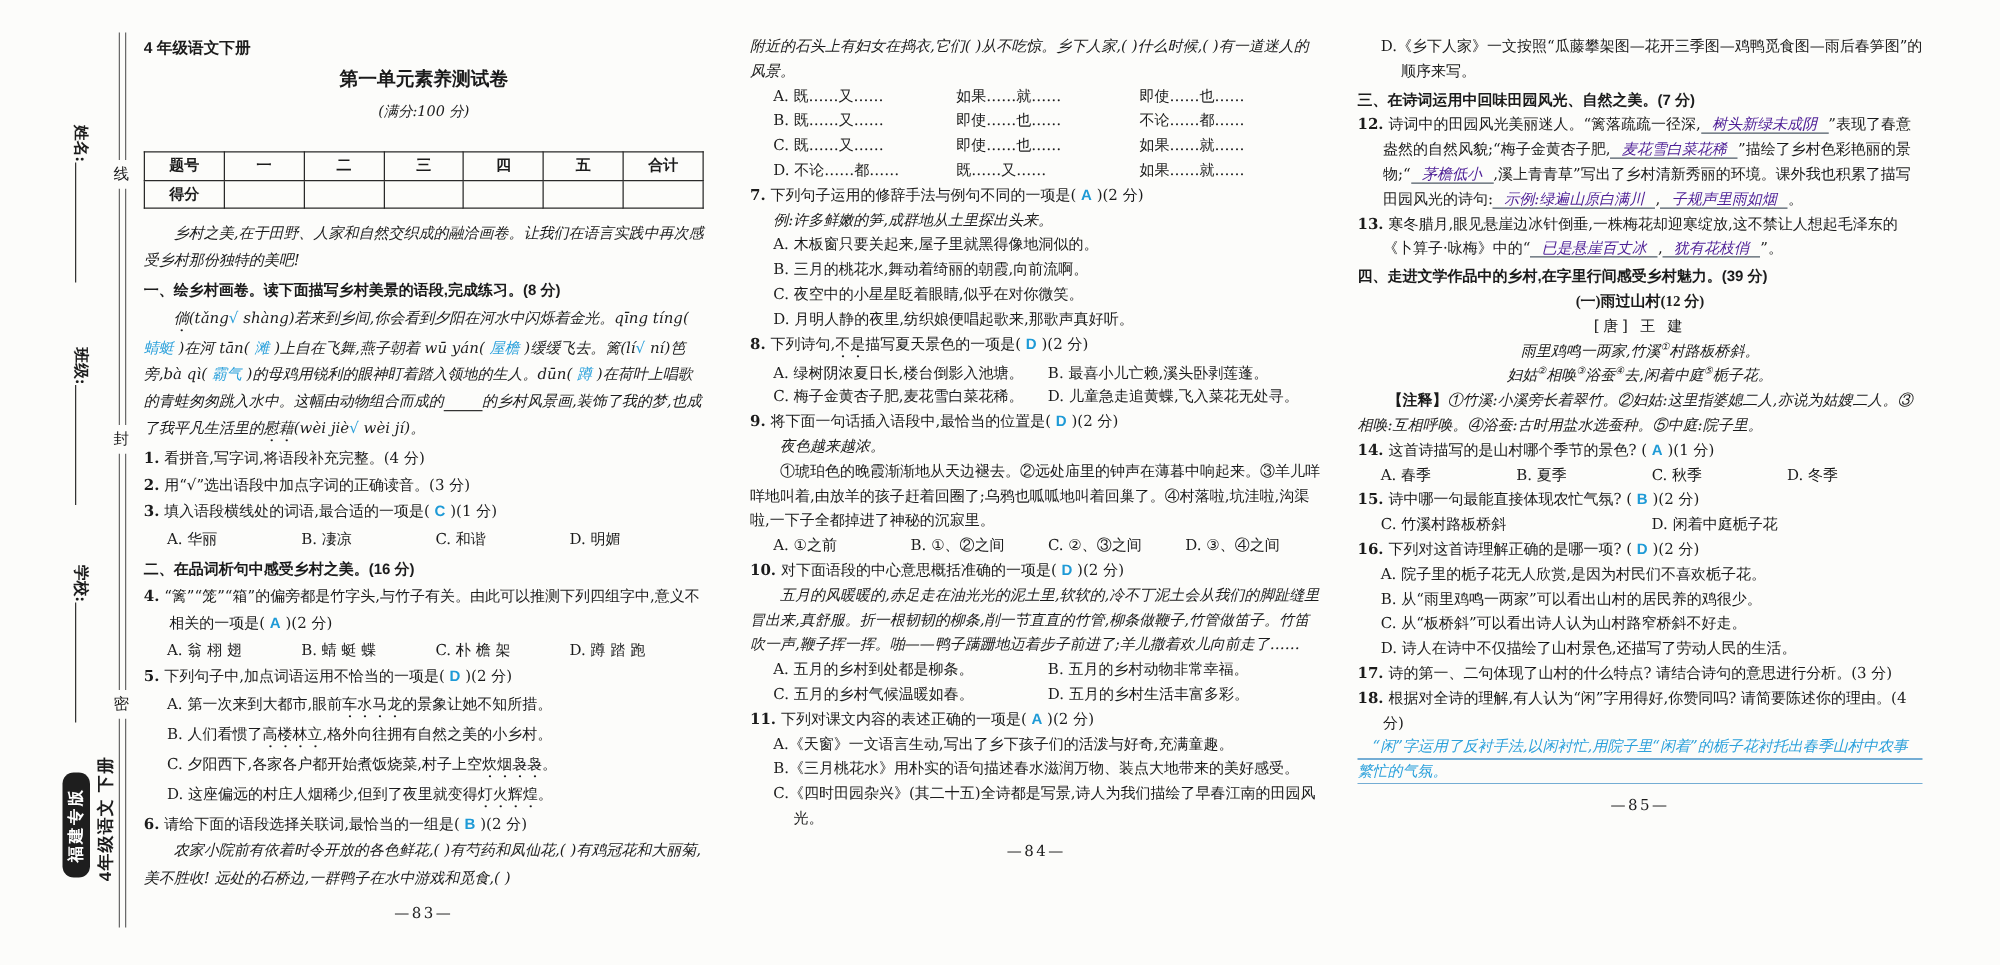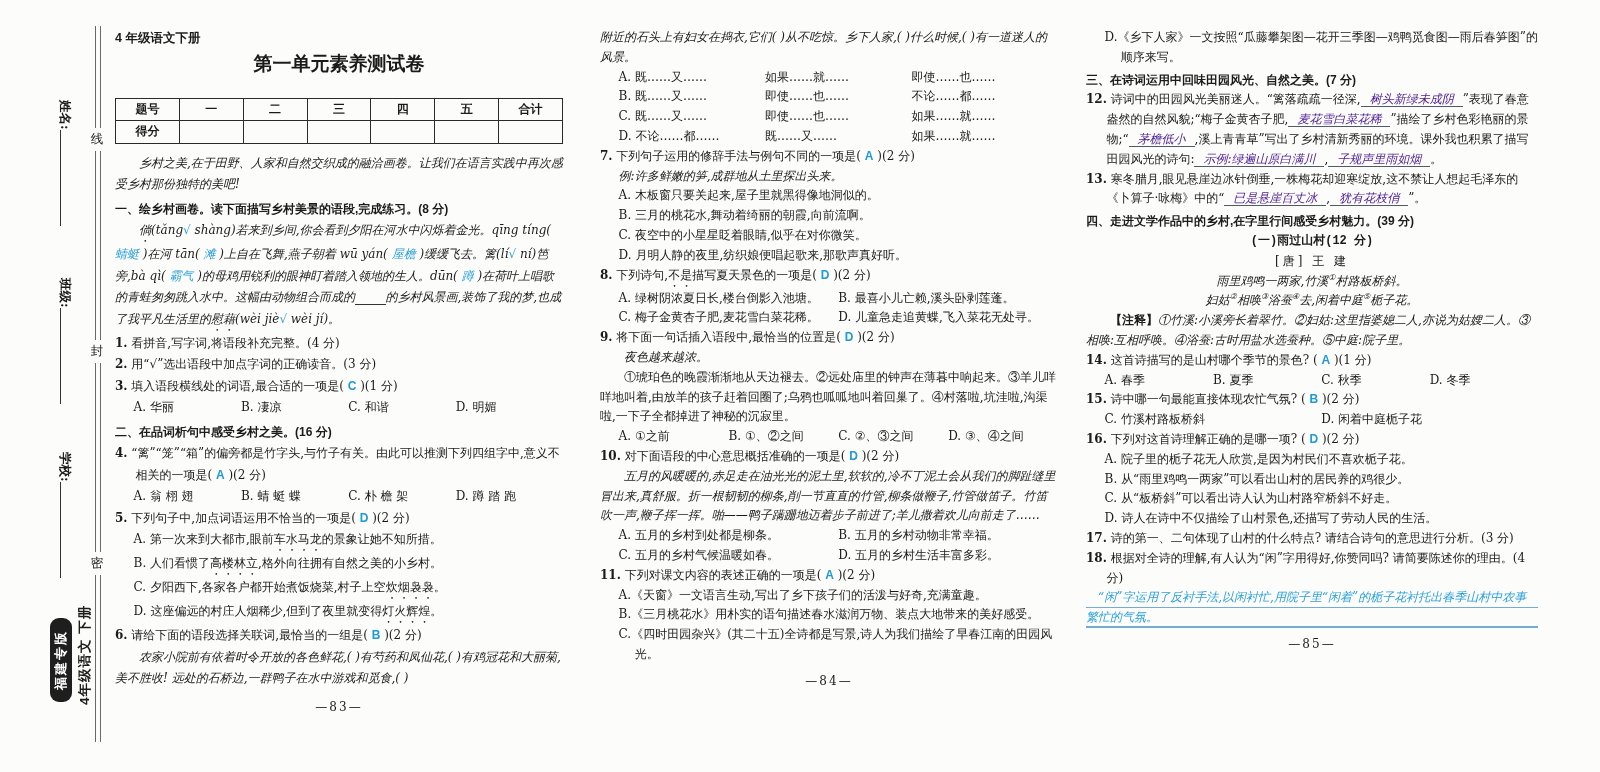--- a/index.html
+++ b/index.html
@@ -4,32 +4,32 @@
 <style>
   html,body{margin:0;padding:0;background:#e8e8e6;}
   #paper{position:relative;width:1600px;height:772px;background:#fcfcfa;overflow:hidden;
          font-family:"DejaVu Serif","Liberation Serif",serif;color:#1b1b1b;}
   .col{position:absolute;top:28px;font-size:12px;}
   #col1{left:115px;width:448px;line-height:21.5px;}
   #col2{left:600px;width:458px;line-height:19.8px;}
   #col3{left:1086px;width:452px;line-height:19.8px;}
 
   .hdr{font-weight:bold;font-family:"Liberation Sans",sans-serif;font-size:12.5px;}
-  .title{text-align:center;font-weight:bold;font-family:"Liberation Sans",sans-serif;font-size:19px;line-height:26px;margin:1px 0 2px;}
+  .title{text-align:center;font-weight:bold;font-family:"Liberation Sans",sans-serif;font-size:15px;line-height:26px;margin:1px 0 2px;}
   .sub{text-align:center;font-style:italic;font-size:11.5px;}
   table.score{width:100%;border-collapse:collapse;margin:21px 0 9px;table-layout:fixed;border-radius:13px;}
   table.score td{border:1.2px solid #2a2a2a;height:21px;text-align:center;font-size:12px;font-weight:bold;padding:0;}
   .intro,.pass,.cont,.poem,.optk,.note{font-style:italic;}
   .intro,.pass,.para,.note{text-indent:2em;}
   .sec{font-weight:bold;font-family:"Liberation Sans",sans-serif;margin-top:3px;}
   .q{padding-left:1.7em;text-indent:-1.7em;}
   .opt,.optk{padding-left:2.9em;text-indent:-1.35em;}
   .optrow{display:flex;padding-left:1.55em;}
   .optrow>span{flex:1;}
-  .centerb{text-align:center;font-weight:bold;font-family:Liberation Mono, monospace;}
+  .centerb{text-align:center;font-weight:bold;font-family:Liberation Serif, serif;}
   .author{text-align:center;letter-spacing:3px;}
   .poem{text-align:center;}
   .note{font-size:12px;}
   .ans{color:#2ba0db;font-style:italic;text-indent:1em;
        background:repeating-linear-gradient(to bottom,transparent,transparent 18.6px,#74add4 18.6px,#74add4 19.8px);}
   .pagenum{text-align:center;margin-top:7px;letter-spacing:2px;}
 
   .s-b{font-weight:bold;font-style:normal;}
   .s-bl{color:#2ba0db;}
   .s-blb{color:#1e9ad6;font-weight:bold;font-family:"Liberation Sans",sans-serif;}
@@ -64,20 +64,21 @@
       <div class="vfield" style="left: 74px; top: 100px;"><span>姓名:</span><span class="fline"></span></div>
       <div class="vfield" style="left: 74px; top: 278px;"><span>班级:</span><span class="fline"></span></div>
       <div class="vfield" style="left: 74px; top: 452px;"><span>学校:</span><span class="fline"></span></div>
     </div>
   <div class="badge">福建专版</div>
   <div class="booklabel">4年级语文 下册</div>
 
   <div class="col" id="col1">
       <div class="hdr"><span>4 年级语文下册</span></div>
       <div class="title"><span>第一单元素养测试卷</span></div>
+      <div class="sub"><span>(满分:100 分)</span></div>
       <table class="score">
         <tbody>
           <tr>
             <td>题号</td>
             <td>一</td>
             <td>二</td>
             <td>三</td>
             <td>四</td>
             <td>五</td>
             <td>合计</td>

